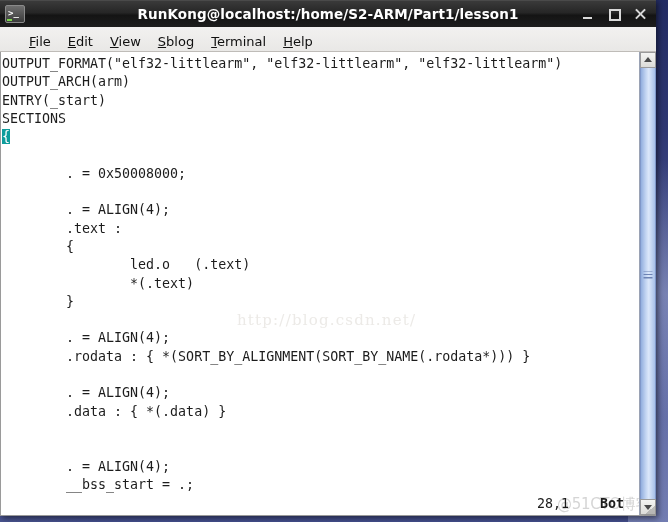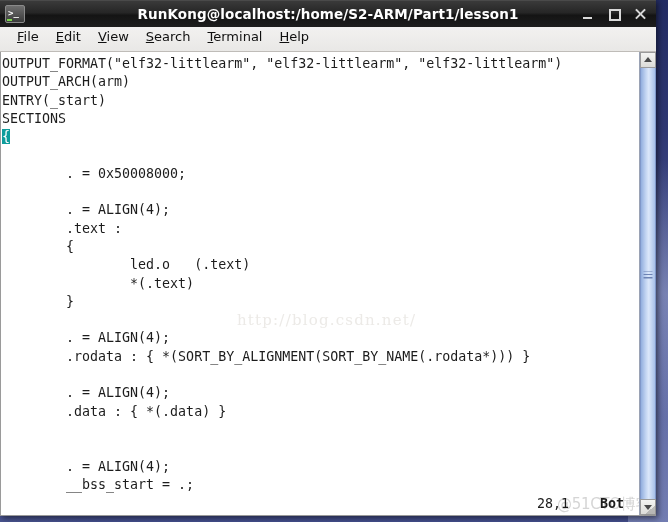--- a/index.html
+++ b/index.html
@@ -129,22 +129,22 @@
   .winbtn.close::before { transform: rotate(45deg); }
   .winbtn.close::after  { transform: rotate(-45deg); }
 
   
   #menubar {
     flex: 0 0 25px;
     height: 25px;
     background: linear-gradient(180deg, #f2f1f0 0%, #e9e8e6 100%);
     border-bottom: 1px solid #bfbcb8;
     display: flex;
-    align-items: flex-start;
-    padding-left: 9px;
+    align-items: flex-end;
+    padding-left: 21px;
     box-sizing: border-box;
   }
   .menuitem {
     font-size: 13px;
     color: #101010;
     padding: 2px 9px 2px 8px;
     cursor: default;
     white-space: nowrap;
   }
   .menuitem u { text-decoration: underline; }
@@ -323,21 +323,21 @@
     <div class="menuitem">
       <u>F</u><span>ile</span>
     </div>
     <div class="menuitem">
       <u>E</u><span>dit</span>
     </div>
     <div class="menuitem">
       <u>V</u><span>iew</span>
     </div>
     <div class="menuitem">
-      <u>S</u><span>earch</span>
+      <u>S</u><span>blog</span>
     </div>
     <div class="menuitem">
       <u>T</u><span>erminal</span>
     </div>
     <div class="menuitem">
       <u>H</u><span>elp</span>
     </div>
   </div>
 
   <div id="body-row">

